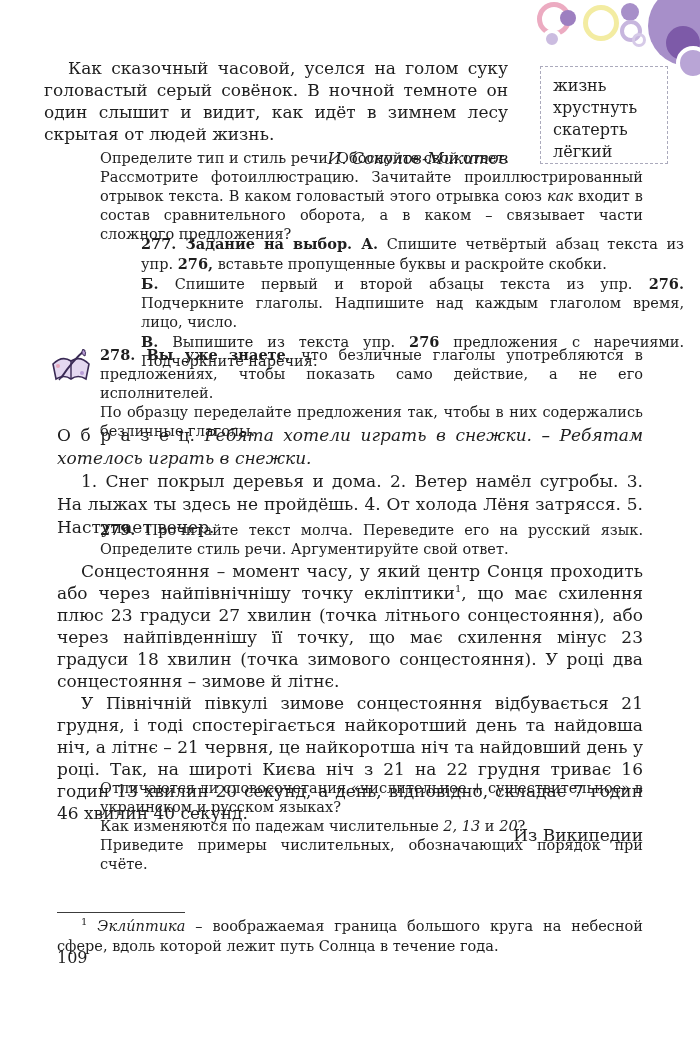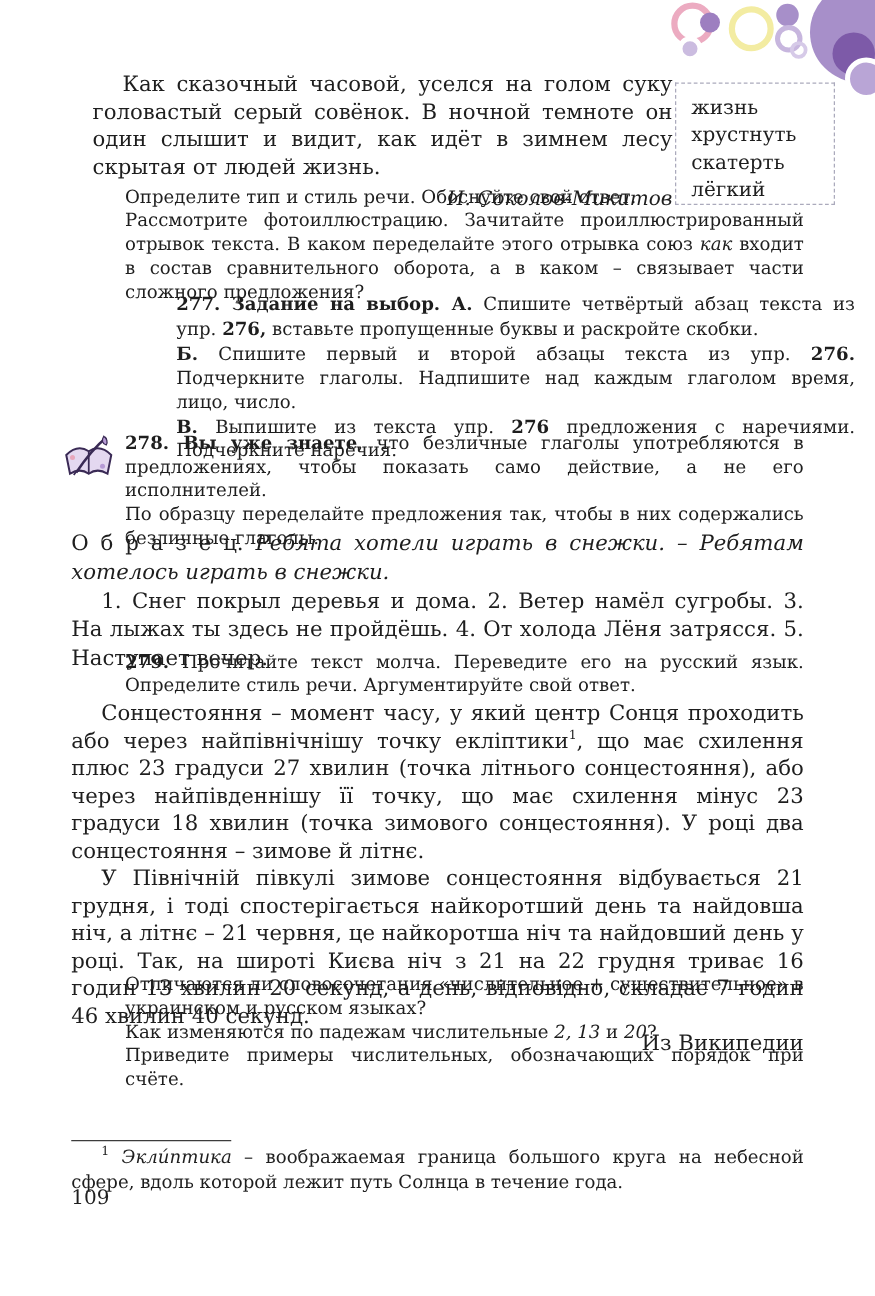--- a/index.html
+++ b/index.html
@@ -16,21 +16,21 @@
   .c-psmall{left:621px;top:3px;width:18px;height:18px;background:#a78fc9;}
   .c-lavring{left:620px;top:20px;width:14px;height:14px;border:4px solid #c7b6de;}
   .c-ring2{left:632px;top:33px;width:8px;height:8px;border:3px solid #d6cae8;}
   .c-whitering{left:542px;top:29px;width:12px;height:12px;border:4px solid #ffffff;background:#cbbce0;}
   .c-big{left:648px;top:-14px;width:80px;height:80px;background:#a78fc9;}
   .c-biginner{left:666px;top:26px;width:34px;height:34px;background:#7d5aa8;}
   .c-big2{left:676px;top:46px;width:26px;height:26px;border:4px solid #ffffff;background:#b9a5d6;}
 
   
   .blk{position:absolute;text-align:justify;}
-  #intro{left:74px;top:57px;width:464px;font-size:17px;line-height:22px;}
+  #intro{left:44px;top:57px;width:464px;font-size:17px;line-height:22px;}
   #intro p{margin:0;text-indent:24px;}
   #intro-author{margin-top:3px;text-align:right;font-style:italic;font-size:16px;}
   #vocab-box{position:absolute;left:540px;top:66px;width:104px;border:1px dashed #abaabc;
     padding:8px 10px 0 12px;font-size:16px;line-height:22px;text-align:left;}
   .small{font-size:14.5px;line-height:19px;}
   #tasks1{left:100px;top:149px;width:543px;}
   #ex277{left:100px;top:234px;width:543px;margin-left:41px;}
   #ex278{left:100px;top:345px;width:543px;}
   #ex278-icon{position:absolute;left:49px;top:346px;width:44px;height:44px;}
   #sample{left:57px;top:424px;width:586px;font-size:17px;line-height:23px;}
@@ -76,21 +76,21 @@
 
   <div id="vocab-box">
     <div>жизнь</div>
     <div>хрустнуть</div>
     <div>скатерть</div>
     <div>лёгкий</div>
   </div>
 
   <div id="tasks1" class="blk small">
     <div><span>Определите тип и стиль речи. Обоснуйте свой ответ.</span></div>
-    <div><span>Рассмотрите фотоиллюстрацию. Зачитайте проиллюстрированный отрывок текста. В каком переделайте этого отрывка союз </span><span class="i">как</span><span> входит в состав сравнительного оборота, а в каком – связывает части сложного предложения?</span></div>
+    <div><span>Рассмотрите фотоиллюстрацию. Зачитайте проиллюстрированный отрывок текста. В каком головастый этого отрывка союз </span><span class="i">как</span><span> входит в состав сравнительного оборота, а в каком – связывает части сложного предложения?</span></div>
   </div>
 
   <div id="ex277" class="blk small">
     <span class="b">277. Задание на выбор. А.</span><span> Спишите четвёртый абзац текста из упр. </span><span class="b">276,</span><span> вставьте пропущенные буквы и раскройте скобки.</span>
     <div><span class="b">Б.</span><span> Спишите первый и второй абзацы текста из упр. </span><span class="b">276.</span><span> Подчеркните глаголы. Надпишите над каждым глаголом время, лицо, число.</span></div>
     <div><span class="b">В.</span><span> Выпишите из текста упр. </span><span class="b">276</span><span> предложения с наречиями. Подчеркните наречия.</span></div>
   </div>
 
   <div id="ex278-icon">
     <svg viewBox="0 0 44 44" width="44" height="44">

